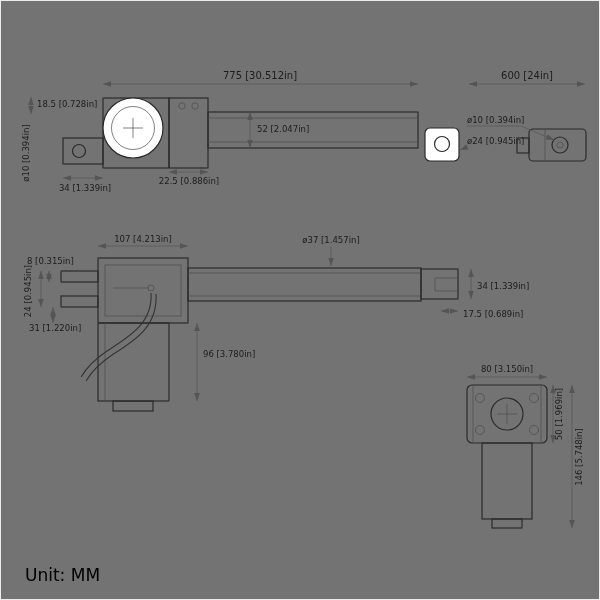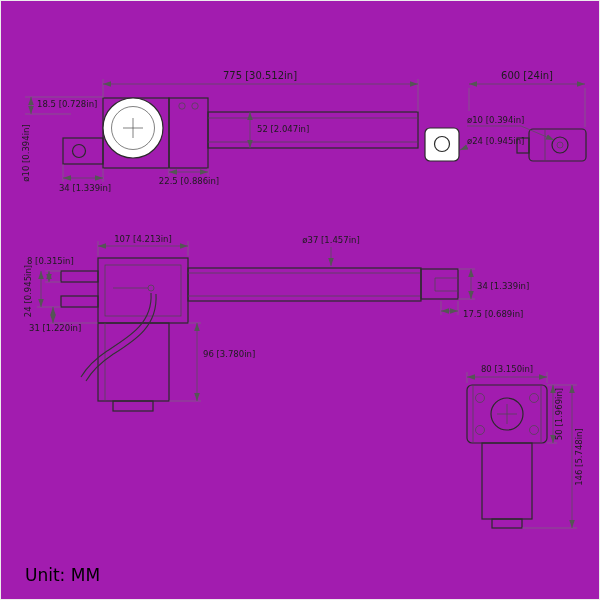--- a/index.html
+++ b/index.html
@@ -4,21 +4,21 @@
 <style>
   html, body {
     margin: 0; padding: 0;
     width: 600px; height: 600px;
     background: #ffffff;
     font-family: "DejaVu Sans", sans-serif;
   }
   .canvas {
     position: relative;
     width: 600px; height: 600px;
-    background: #a21caf;
+    background: #737373;
     border: 1px solid #ececec;
     box-sizing: border-box;
   }
   svg { display: block; }
   text {
     font-family: "DejaVu Sans", sans-serif;
     fill: #1c1c1c;
   }
   .dim   { font-size: 8.5px; }
   .dim-lg{ font-size: 10px; }

